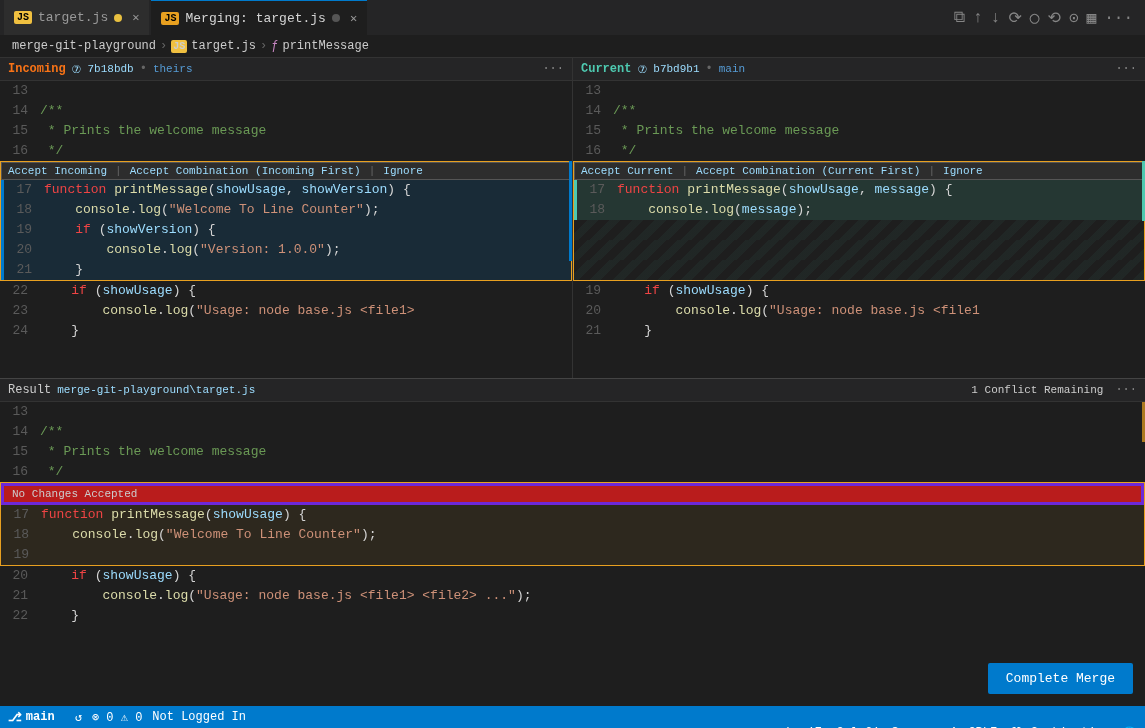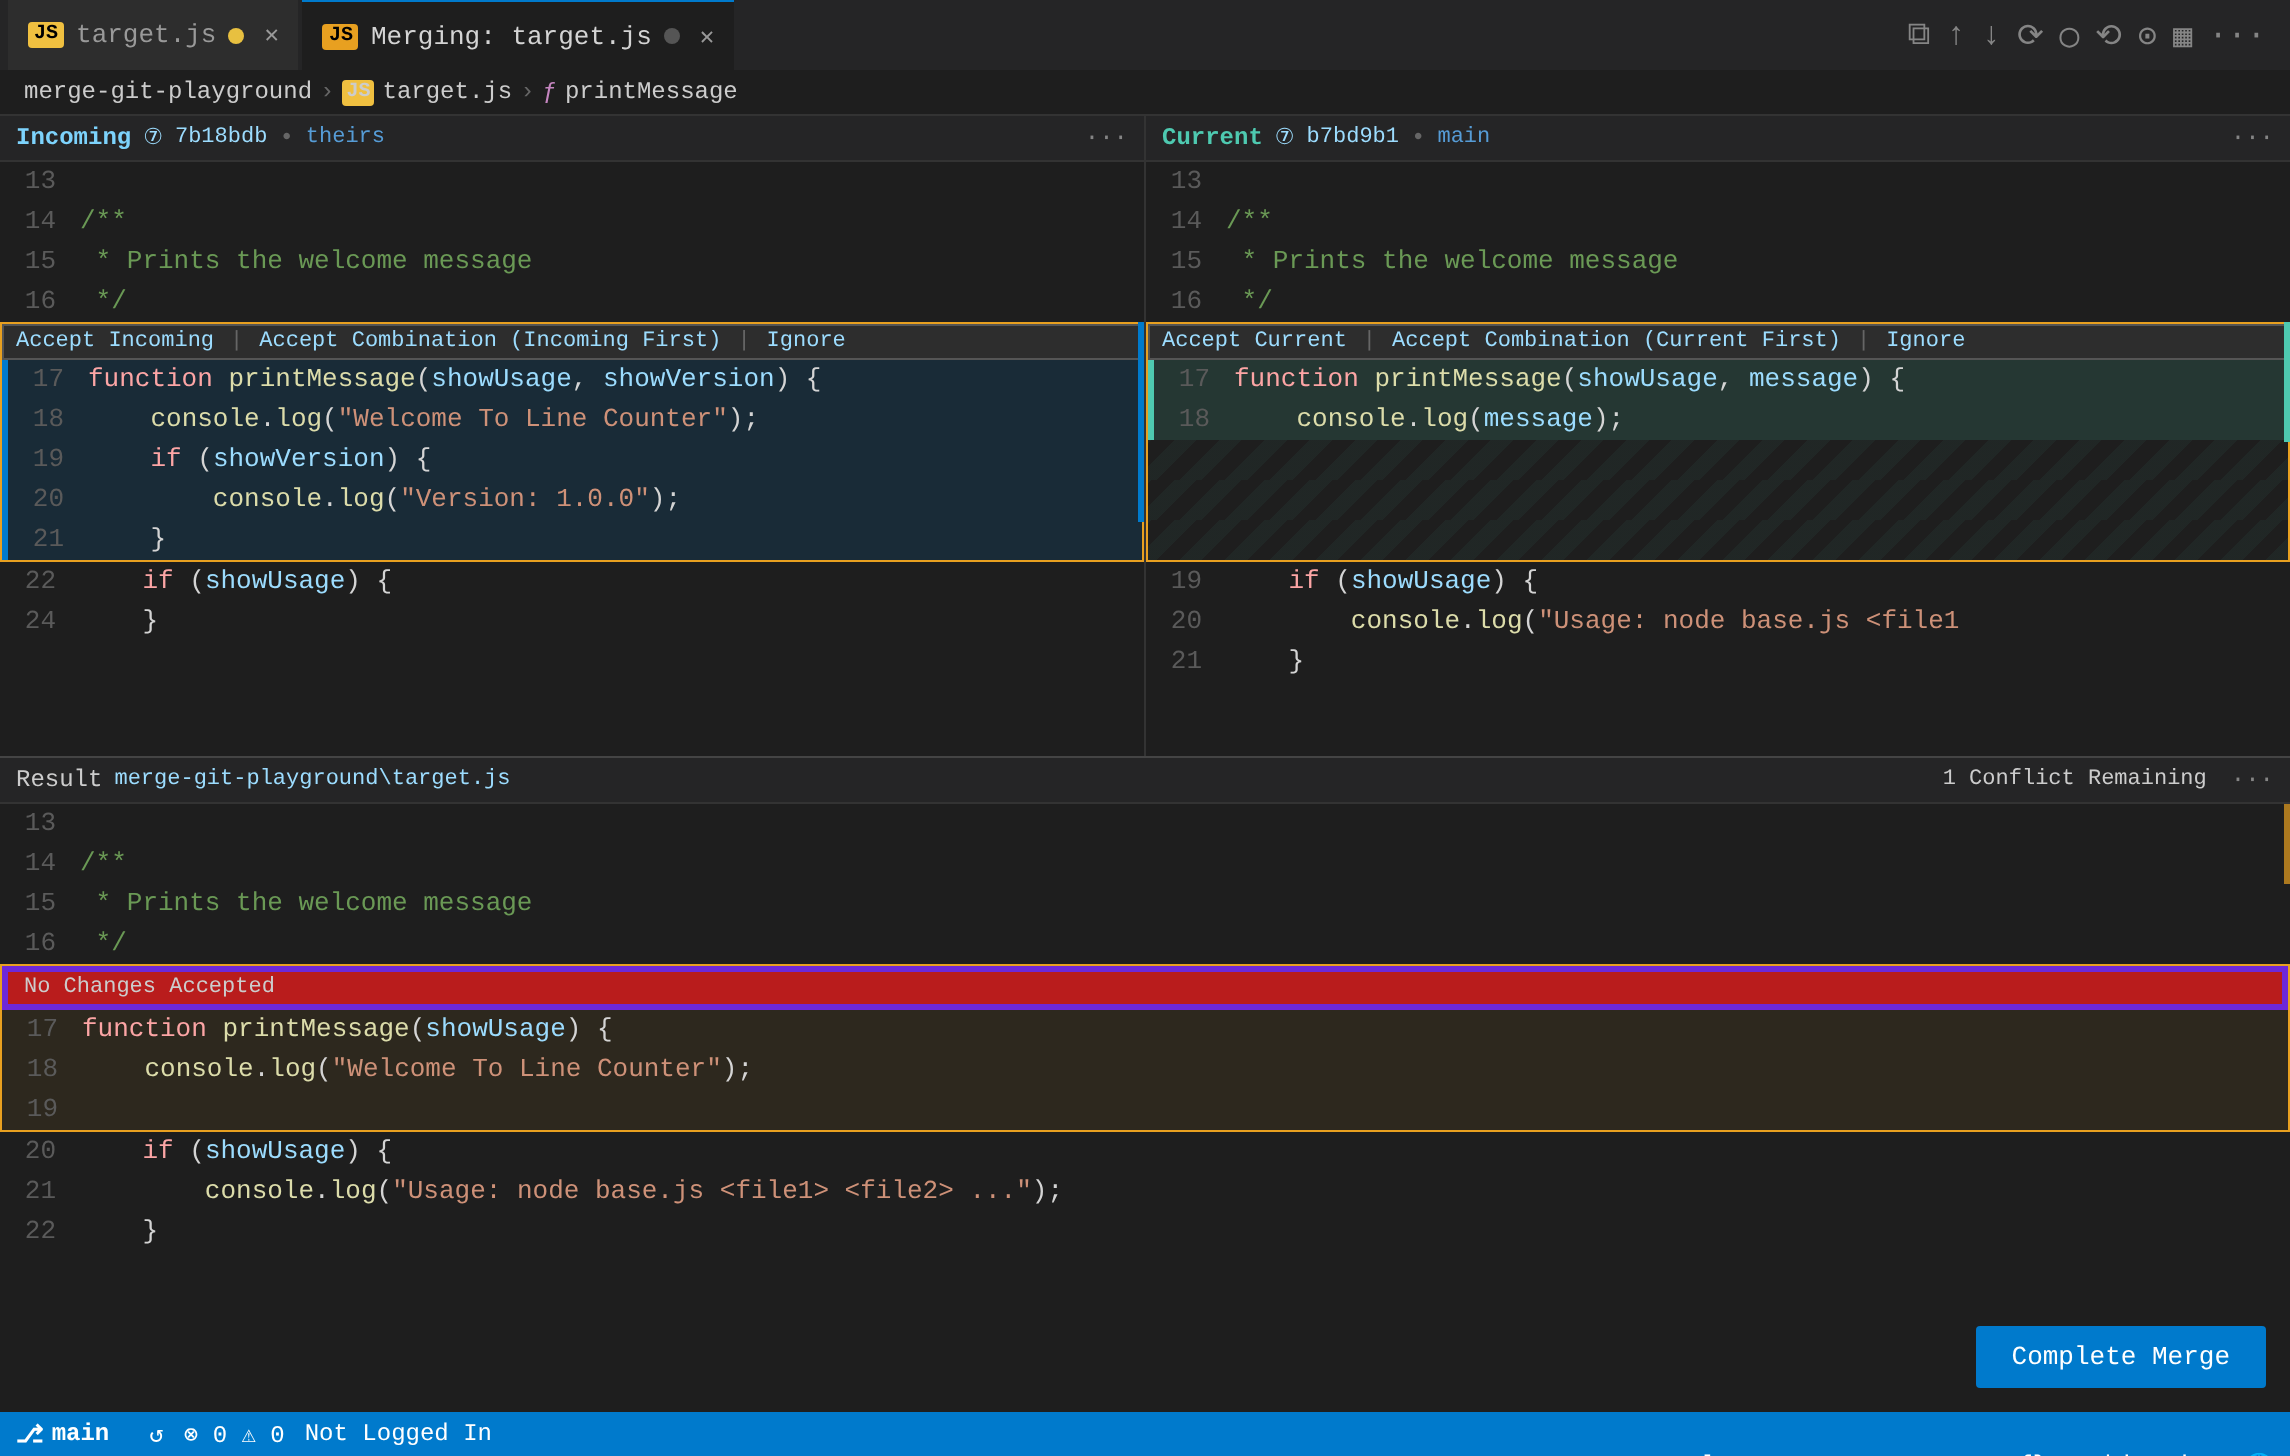--- a/index.html
+++ b/index.html
@@ -122,21 +122,21 @@
       display: flex;
       align-items: center;
       padding: 4px 8px;
       background: #252526;
       border-bottom: 1px solid #333;
       font-size: 12px;
       color: #ccc;
       gap: 6px;
       flex-shrink: 0;
     }
-    .pane-header .label-incoming { color: #7dd3fc; font-weight: bold; }
+    .pane-header .label-incoming { color: #f97316; font-weight: bold; }
     .pane-header .label-current { color: #4ec9b0; font-weight: bold; }
     .pane-header .commit { color: #9cdcfe; font-size: 11px; }
     .pane-header .branch { color: #569cd6; font-size: 11px; }
     .pane-header .dot { color: #666; }
     .pane-header .more-icon { margin-left: auto; cursor: pointer; color: #858585; }
 
     .pane-body {
       flex: 1;
       overflow: hidden;
       position: relative;
@@ -283,21 +283,21 @@
       color: #fff;
       border: none;
       padding: 8px 18px;
       font-size: 13px;
       cursor: pointer;
       font-family: Liberation Mono, monospace;
       border-radius: 2px;
     }
 
     
-    .kw { color: #fca5a5; }
+    .kw { color: #ef4444; }
     .fn { color: #dcdcaa; }
     .param { color: #9cdcfe; }
     .str { color: #ce9178; }
     .comment { color: #6a9955; }
     .method { color: #dcdcaa; }
 
     
     .scroll-indicator {
       position: absolute;
       right: 0;
@@ -408,20 +408,24 @@
             </div>
             <div class="code-line incoming-conflict">
               <span class="line-num">21</span>
               <span class="line-content">    }</span>
             </div>
           </div>
 
           <div class="code-line">
             <span class="line-num">22</span>
             <span class="line-content">    <span class="kw">if</span> (<span class="param">showUsage</span>) {</span>
+          </div>
+          <div class="code-line">
+            <span class="line-num">23</span>
+            <span class="line-content">        <span class="fn">console</span>.<span class="method">log</span>(<span class="str">"Usage: node base.js &lt;file1&gt;</span></span>
           </div>
           <div class="code-line">
             <span class="line-num">24</span>
             <span class="line-content">    }</span>
           </div>
         </div>
         <div class="scroll-indicator scroll-indicator-incoming" style="top:80px;height:100px;"></div>
       </div>
     </div>
 

